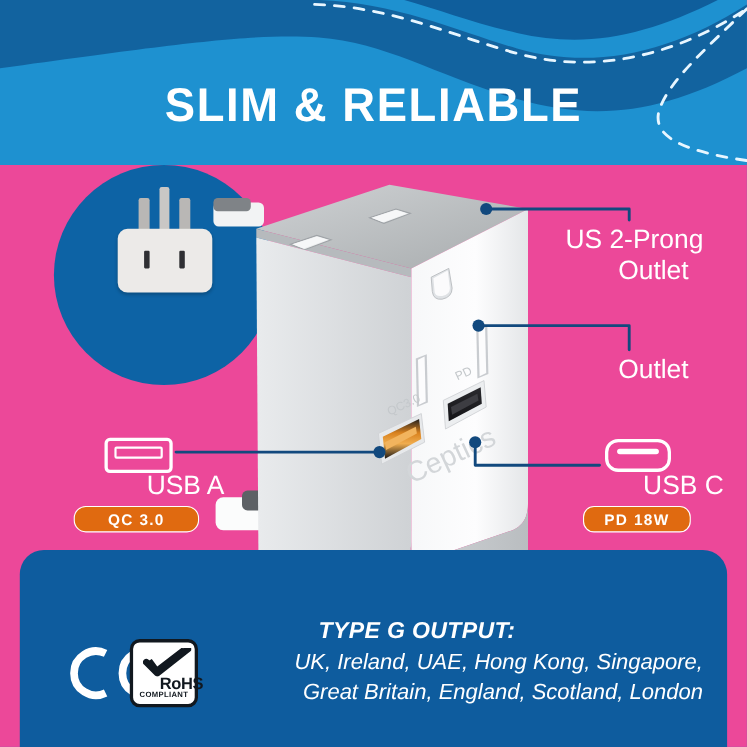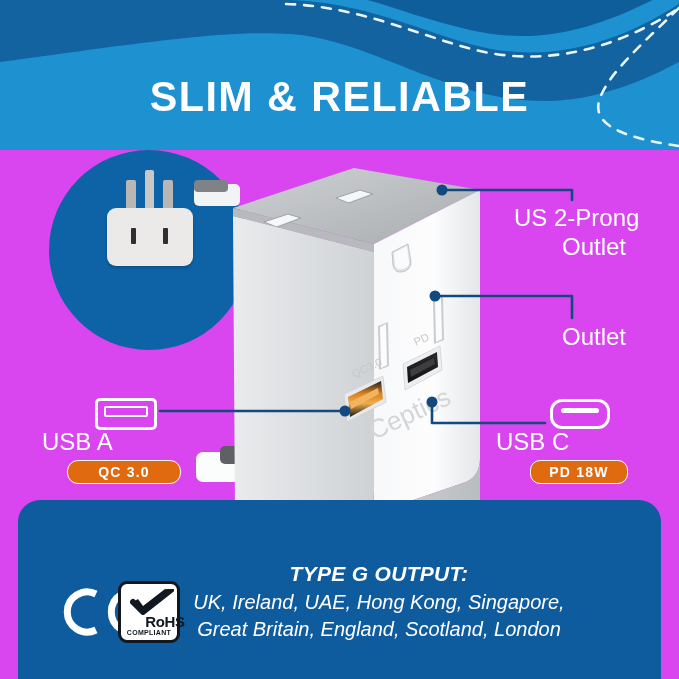--- a/index.html
+++ b/index.html
@@ -1,21 +1,21 @@
 <!DOCTYPE html>
 <html><head>
 <meta charset="utf-8">
 <style>
   html,body{margin:0;padding:0;}
   body{
     width:679px;height:679px;overflow:hidden;
     font-family:"Liberation Sans", sans-serif;
     background:#1e91d0;
   }
-  #stage{position:relative;width:679px;height:679px;overflow:hidden;background:#d946ef;}
+  #stage{position:relative;width:679px;height:679px;overflow:hidden;background:#ec4899;}
 
   
   .waves{position:absolute;left:0;top:0;width:679px;height:150px;}
 
   
   .title{
     position:absolute;left:0;top:72px;width:679px;text-align:center;
     color:#ffffff;font-size:43px;font-weight:bold;letter-spacing:1.5px;
     font-family:"Liberation Sans Narrow","Liberation Sans",sans-serif;
     transform:scaleX(.96);
@@ -59,21 +59,21 @@
     border:2.5px solid #ffffff;border-radius:2px;
   }
   .usb-c-icon{
     position:absolute;left:550px;top:399px;width:54px;height:24px;
     border:3.5px solid #ffffff;border-radius:12px;
   }
   .usb-c-icon:after{
     content:"";position:absolute;left:8px;top:6px;right:8px;height:5px;
     background:#ffffff;border-radius:4px;
   }
-  .side-label{position:absolute;color:#ffffff;font-size:24px;text-align:left;}
+  .side-label{position:absolute;color:#ffffff;font-size:24px;text-align:right;}
   .usb-a-label{left:42px;top:428px;width:162px;}
   .usb-c-label{left:496px;top:428px;width:162px;}
 
   .badge{
     position:absolute;height:22px;line-height:22px;text-align:center;
     background:#e06a10;color:#ffffff;border-radius:11px;
     font-size:14px;font-weight:bold;letter-spacing:1.2px;
     border:1.5px solid #ffffff;
   }
   .badge-qc{left:67px;top:460px;width:112px;}
@@ -106,21 +106,21 @@
   }
   .rohs-t2{
     position:absolute;left:0;top:45px;width:56px;text-align:center;
     color:#11181f;font-size:7px;font-weight:bold;letter-spacing:.3px;
   }
   .tg-out-title{
     position:absolute;right:22px;top:62px;width:520px;text-align:center;
     color:#ffffff;font-size:21px;font-weight:bold;font-style:italic;letter-spacing:.3px;
   }
   .tg-out-lines{
-    position:absolute;right:22px;top:89px;width:520px;text-align:center;
+    position:absolute;right:22px;top:89px;width:520px;text-align:right;
     color:#ffffff;font-size:20px;line-height:27px;font-style:italic;
   }
 </style>
 </head>
 <body>
 
 <div id="stage">
 
   <svg class="waves" viewBox="0 0 679 150" preserveAspectRatio="none">
     <rect x="0" y="0" width="679" height="150" fill="#1e91d0"></rect>

